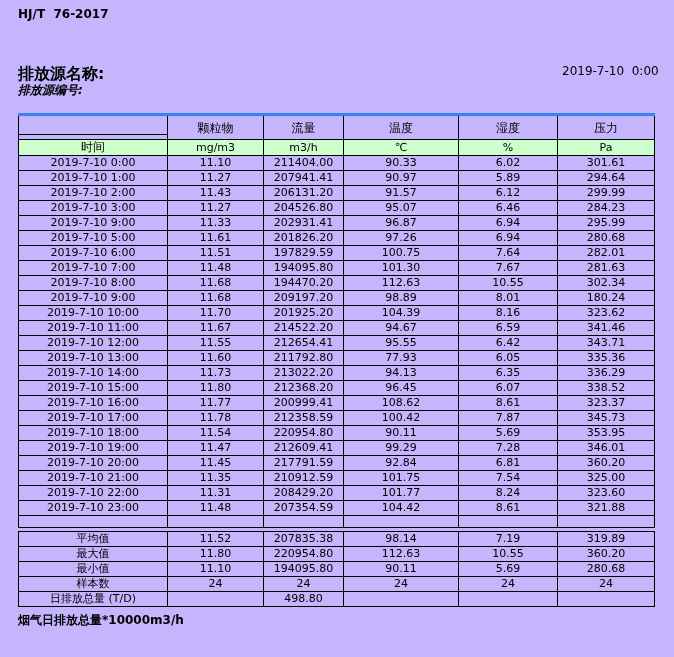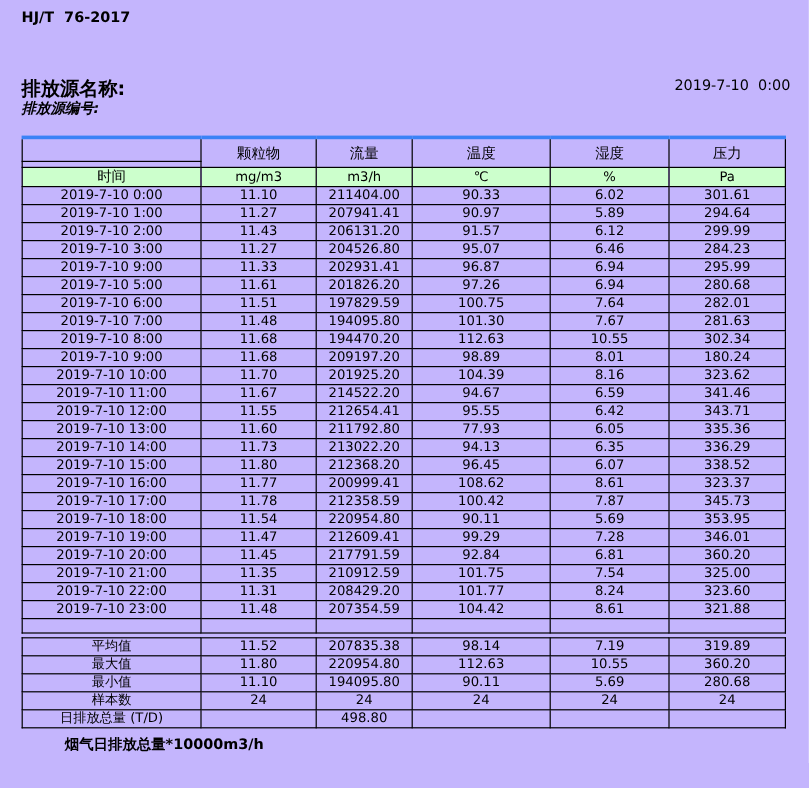--- a/index.html
+++ b/index.html
@@ -40,21 +40,21 @@
   .report-table td.colhead { font-size: 12px; vertical-align: middle; }
   .report-table tr.hdr-a td.splitcell { height: 20px; }
   .report-table tr.hdr-b td { height: 5px; }
   .report-table tr.unit-row td { background: #ccffcc; height: 15px; line-height: 15px; }
   .report-table tr.unit-row td.time-head { font-size: 12px; }
   .report-table tr.empty-row td { height: 12px; }
   .report-table tr.gap-row td { border: none; height: 4px; }
 
   .foot-note {
     position: absolute; left: 18px; top: 612px;
-    font-size: 12px; font-weight: bold; margin-left: 36px;
+    font-size: 12px; font-weight: bold;
   }
   .sign-line { position: absolute; left: 0; top: 633px; width: 674px; height: 18px; font-size: 12px; font-weight: bold; }
   .sign-line span { position: absolute; top: 0; white-space: nowrap; }
   .lbl-unit   { left: 18px; }
   .lbl-resp   { left: 223px; }
   .lbl-report { left: 353px; }
   .lbl-date   { left: 487px; }
   .lbl-year   { left: 585px; }
   .lbl-month  { left: 625px; }
   .lbl-day    { left: 657px; }

